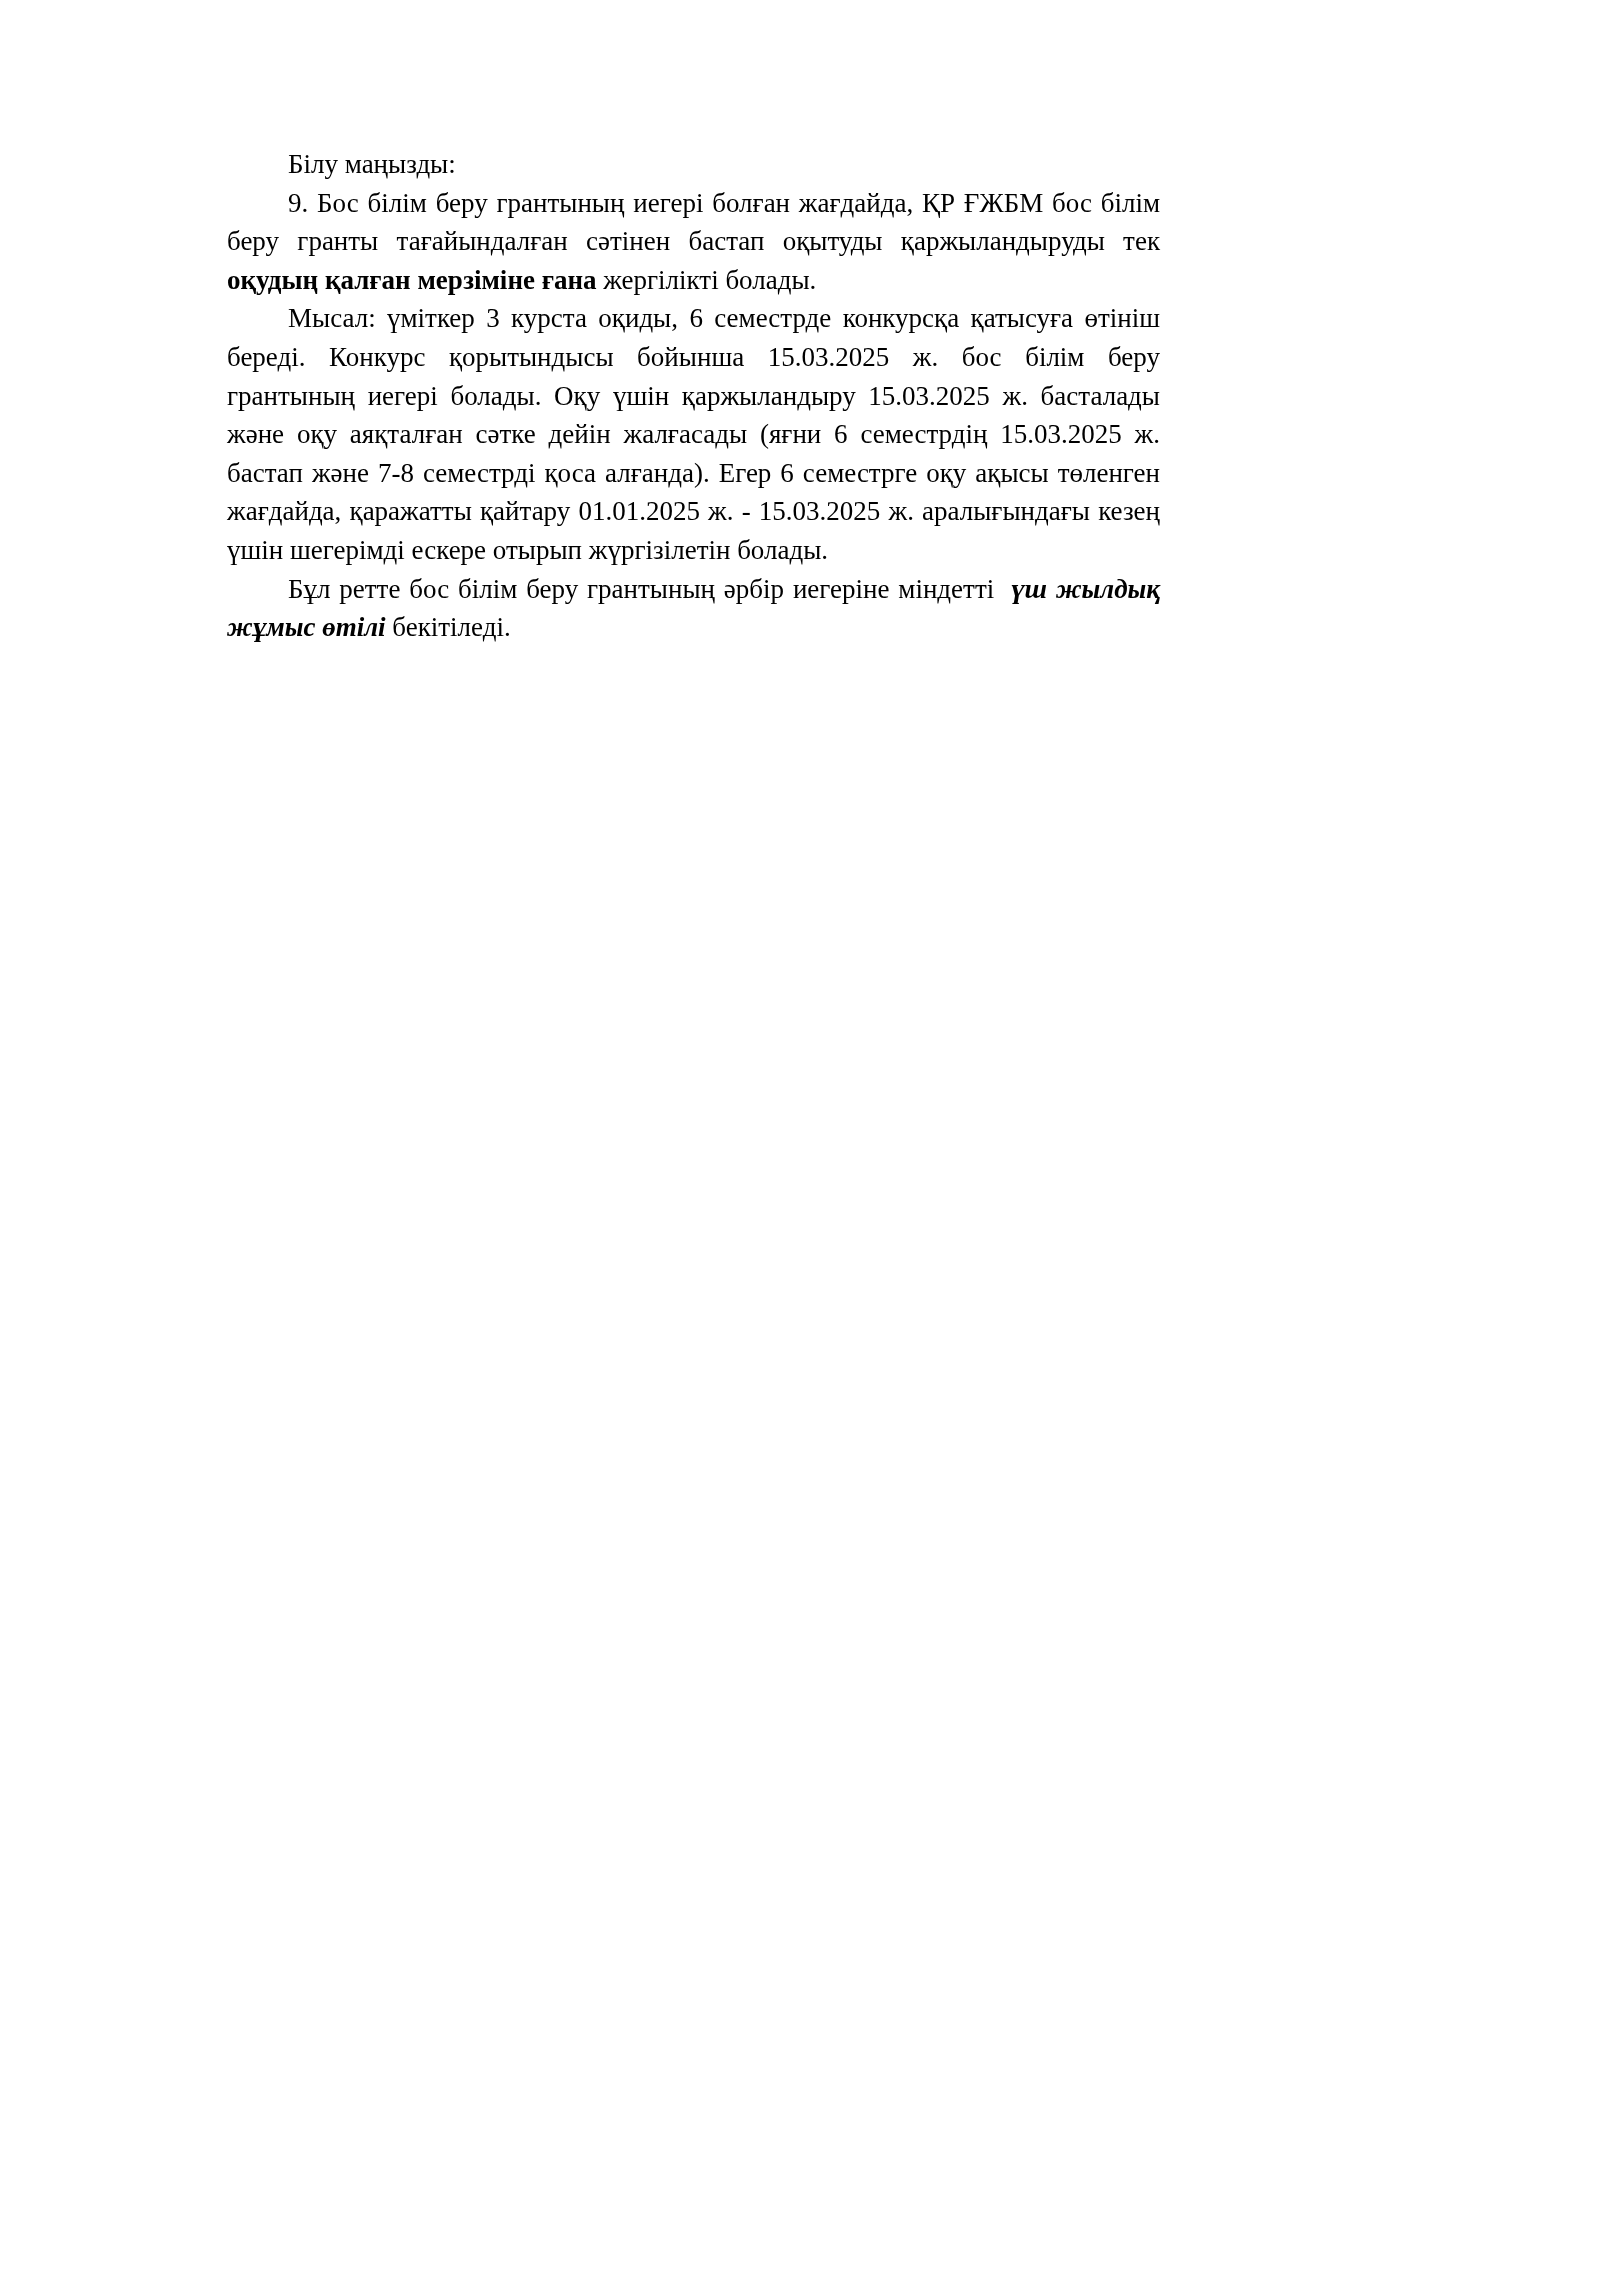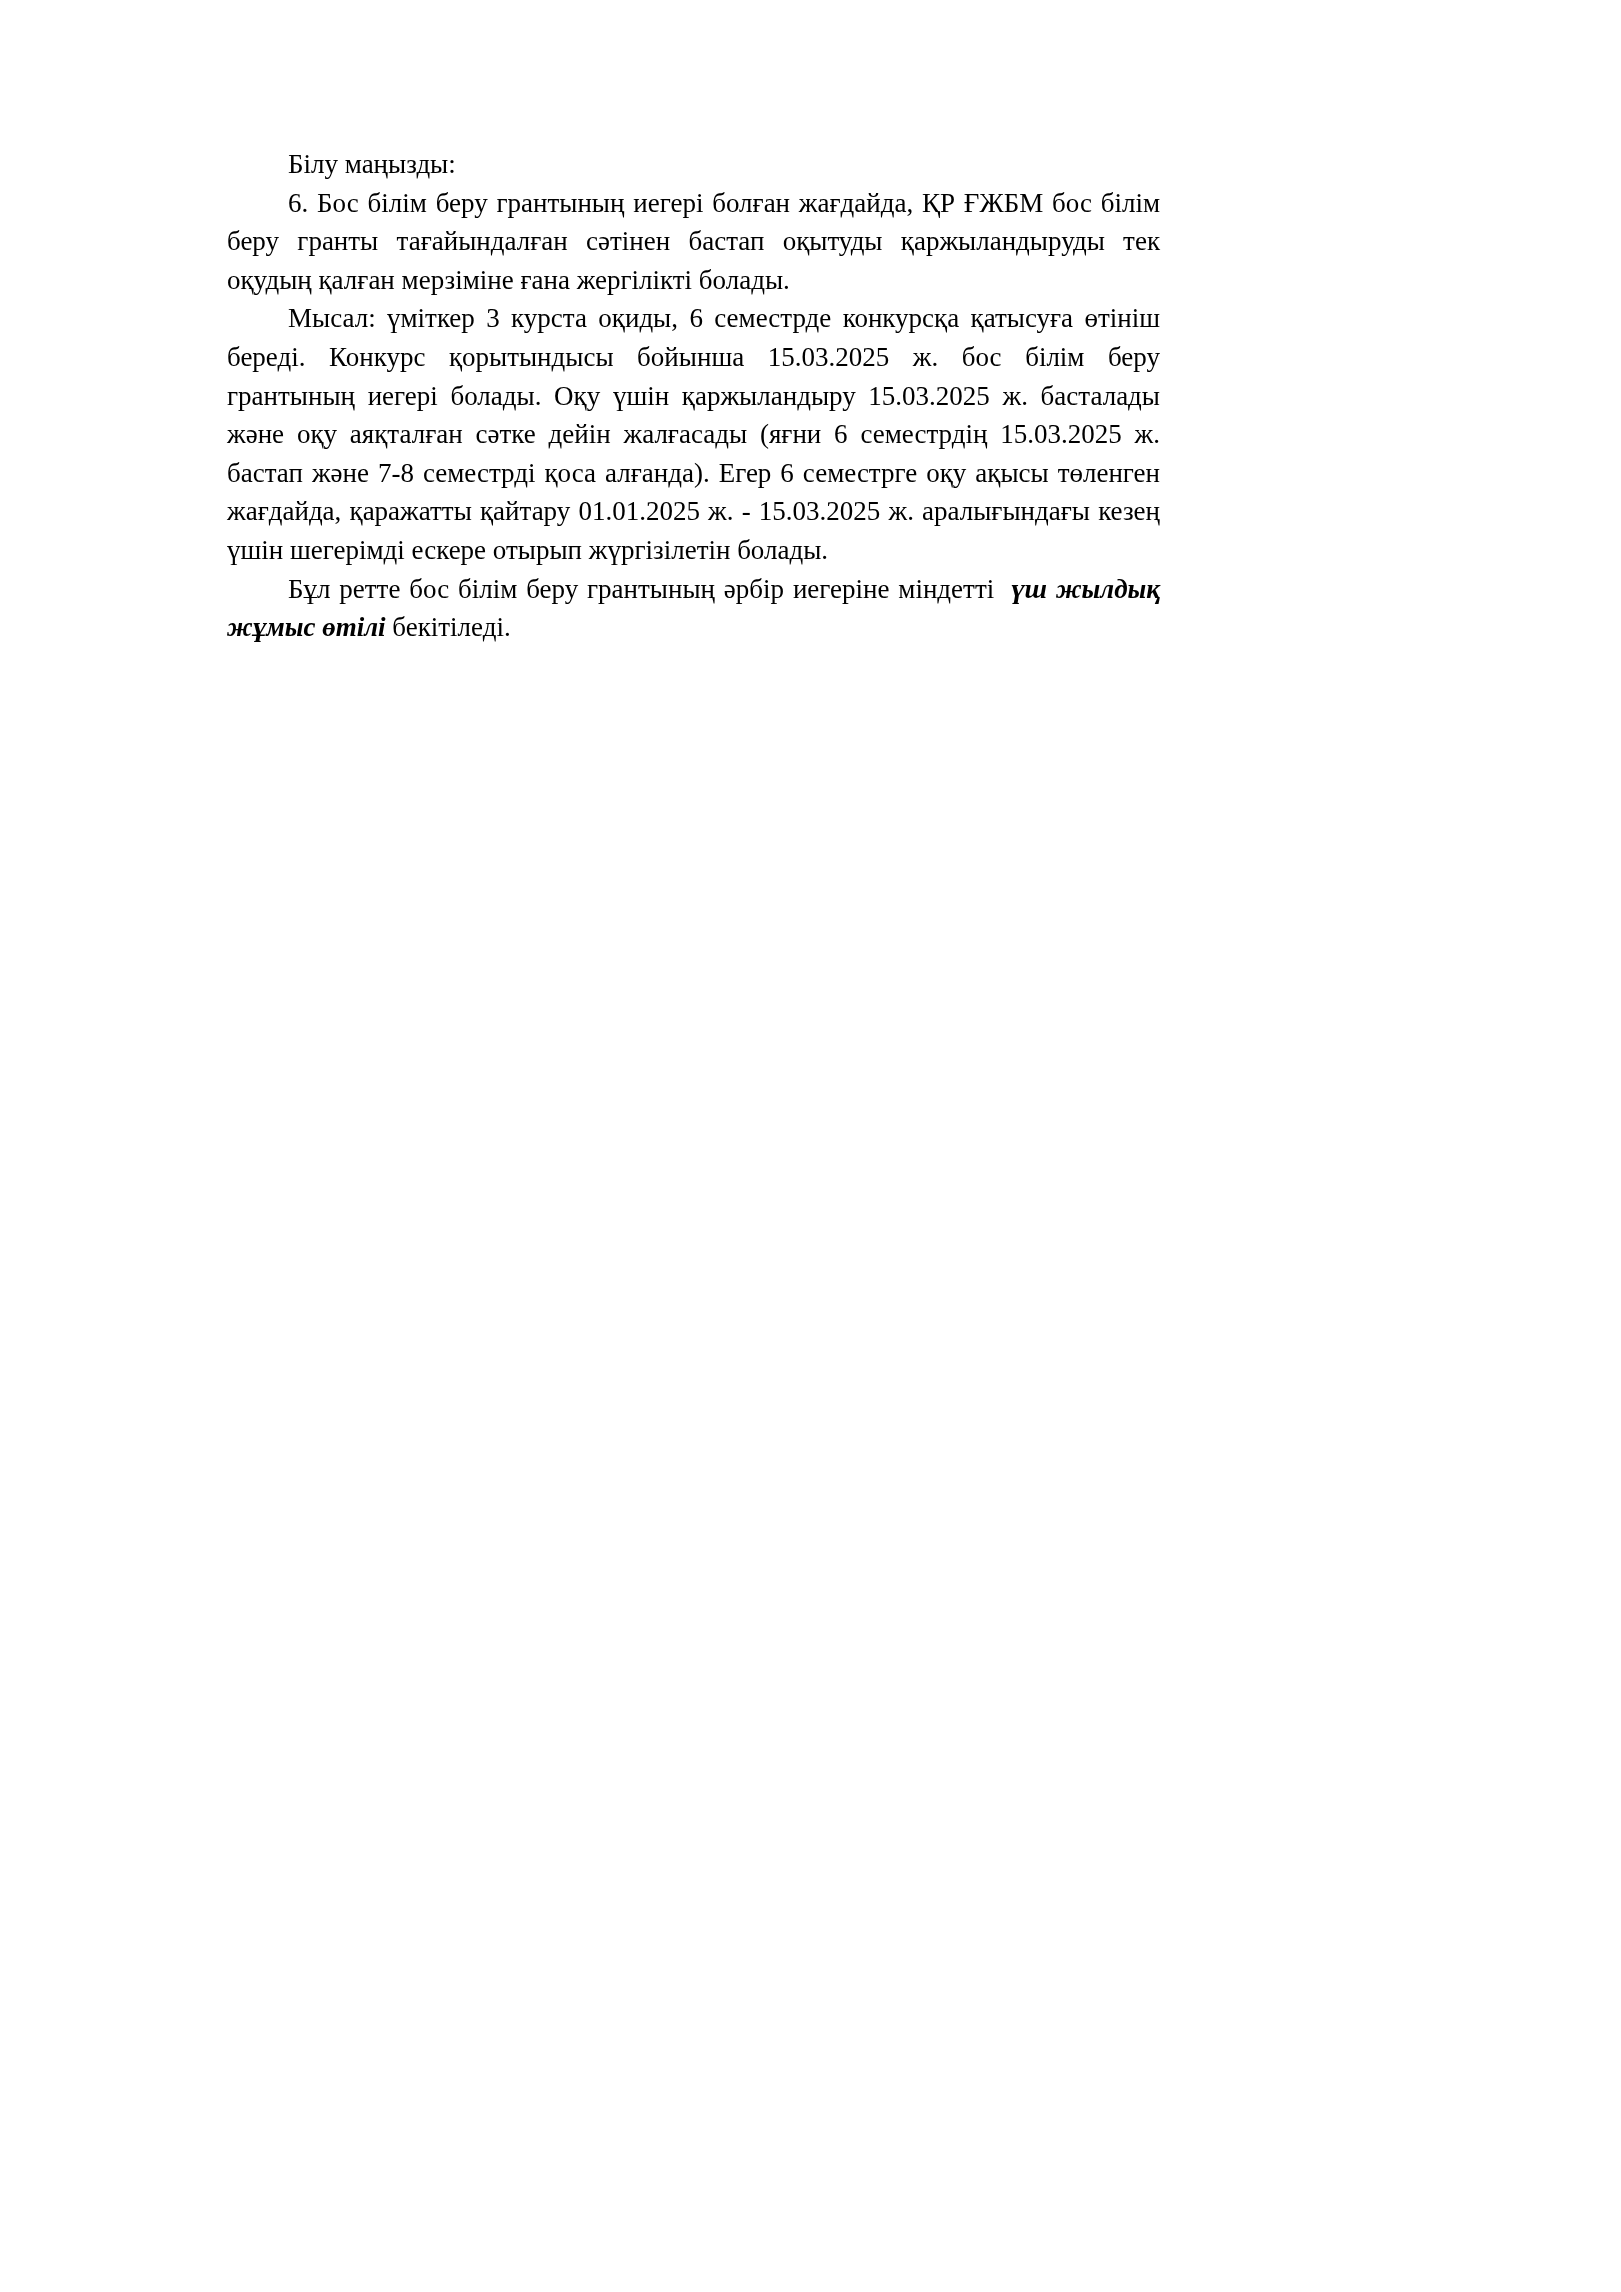--- a/index.html
+++ b/index.html
@@ -27,42 +27,42 @@
     line-height: 1.43;
     text-align: justify;
     text-justify: inter-word;
   }
   p.para {
     margin: 0;
     text-indent: 61px;
     text-align: justify;
   }
   .b {
-    font-weight: normal;
+    font-weight: bold;
   }
   .i {
   }
   .bi {
     font-weight: bold;
     font-style: italic;
     margin-left: 8px;
   }
 </style>
 </head>
 <body>
 
 <div class="page">
   <div class="doc-body">
 
     <p class="para">
       <span>Білу маңызды:</span>
     </p>
 
     <p class="para">
-      <span>6. Бос білім беру грантының иегері болған жағдайда, ҚР ҒЖБМ бос білім беру гранты тағайындалған сәтінен бастап оқытуды қаржыландыруды тек </span><span class="b">оқудың қалған мерзіміне ғана</span><span> жергілікті болады.</span>
+      <span>9. Бос білім беру грантының иегері болған жағдайда, ҚР ҒЖБМ бос білім беру гранты тағайындалған сәтінен бастап оқытуды қаржыландыруды тек </span><span class="b">оқудың қалған мерзіміне ғана</span><span> жергілікті болады.</span>
     </p>
 
     <p class="para">
       <span>Мысал: үміткер 3 курста оқиды, 6 семестрде конкурсқа қатысуға өтініш береді. Конкурс қорытындысы бойынша 15.03.2025 ж. бос білім беру грантының иегері болады. Оқу үшін қаржыландыру 15.03.2025 ж. басталады және оқу аяқталған сәтке дейін жалғасады (яғни 6 семестрдің 15.03.2025 ж. бастап және 7-8 семестрді қоса алғанда). Егер 6 семестрге оқу ақысы төленген жағдайда, қаражатты қайтару 01.01.2025 ж. - 15.03.2025 ж. аралығындағы кезең үшін шегерімді ескере отырып жүргізілетін болады.</span>
     </p>
 
     <p class="para">
       <span class="i">Бұл ретте бос білім беру грантының әрбір иегеріне міндетті </span><span class="bi">үш жылдық жұмыс өтілі</span><span class="i"> бекітіледі.</span>
     </p>
 

